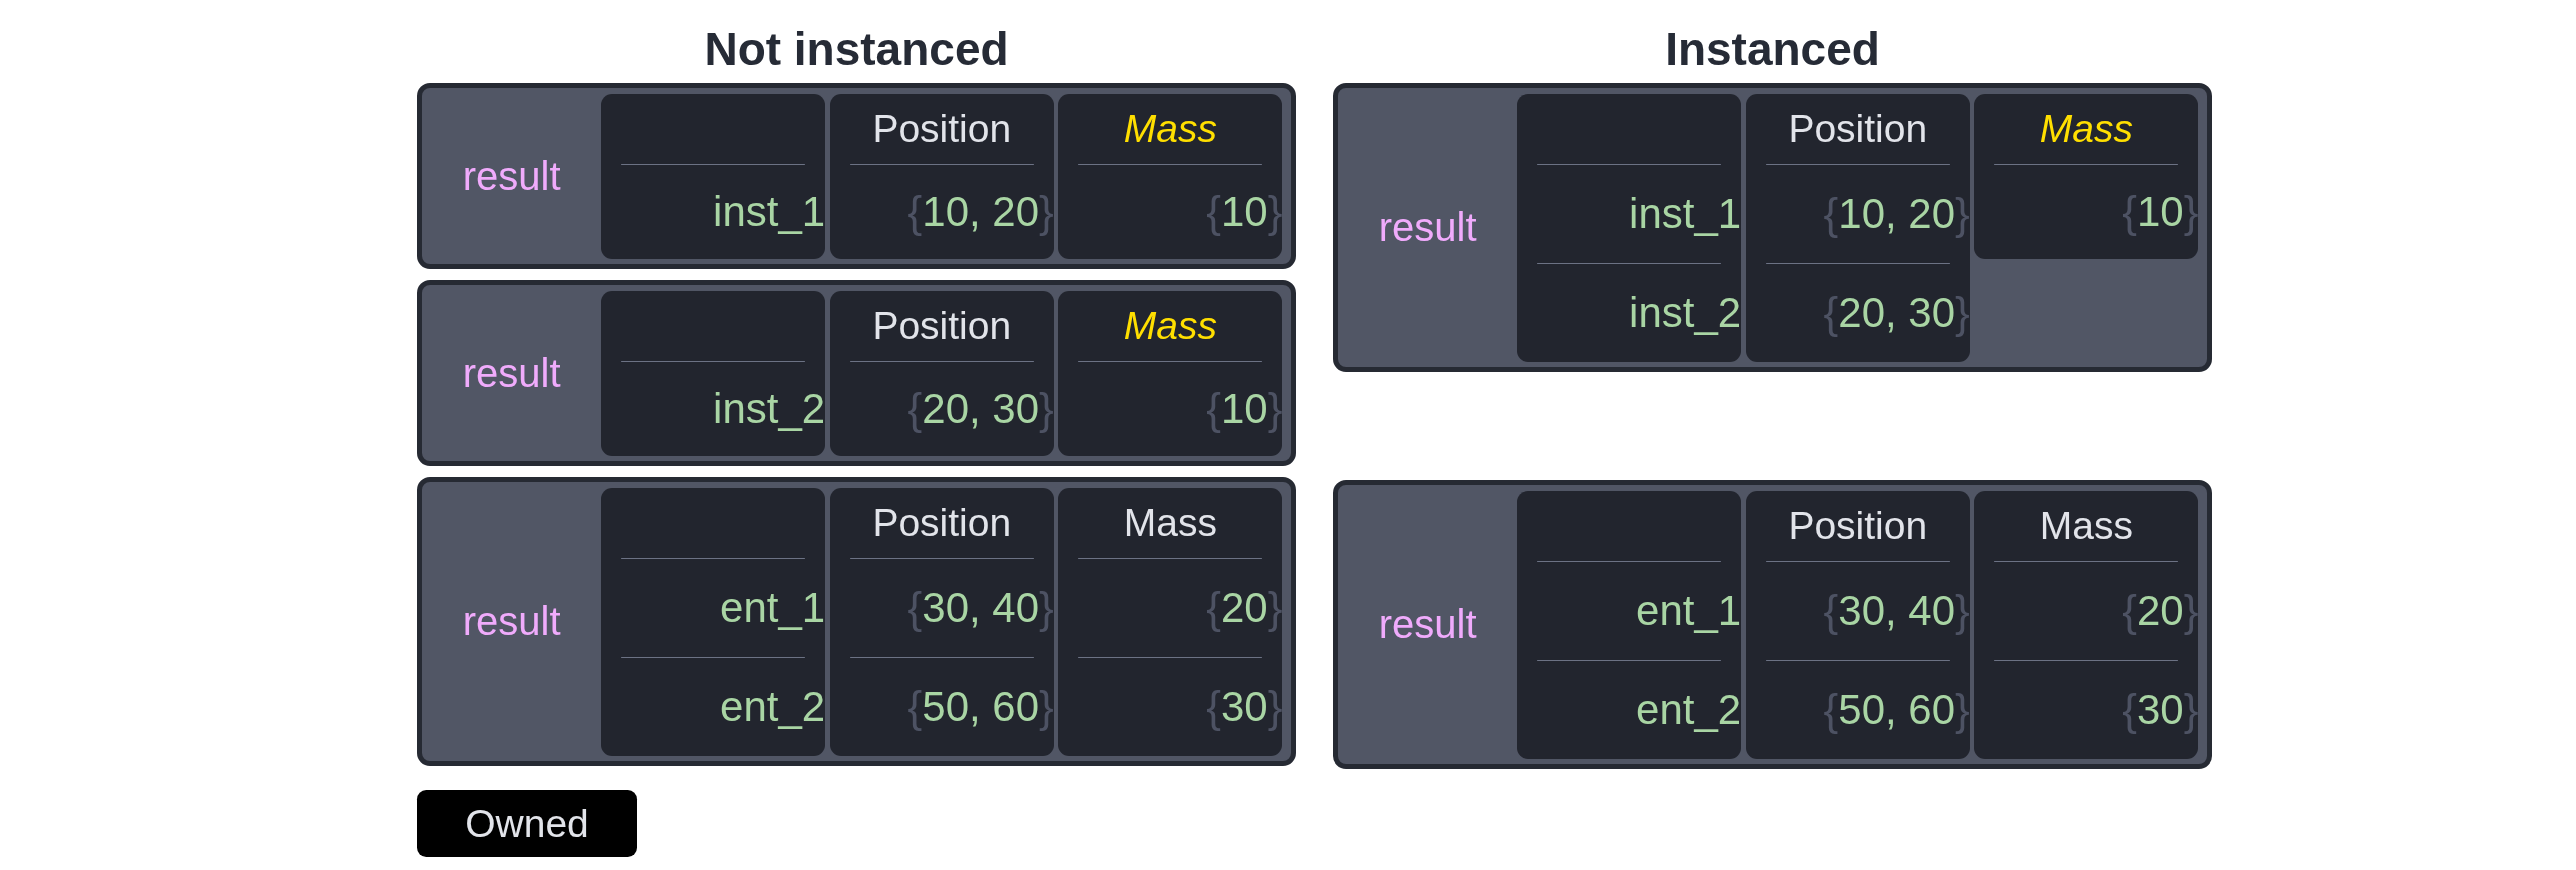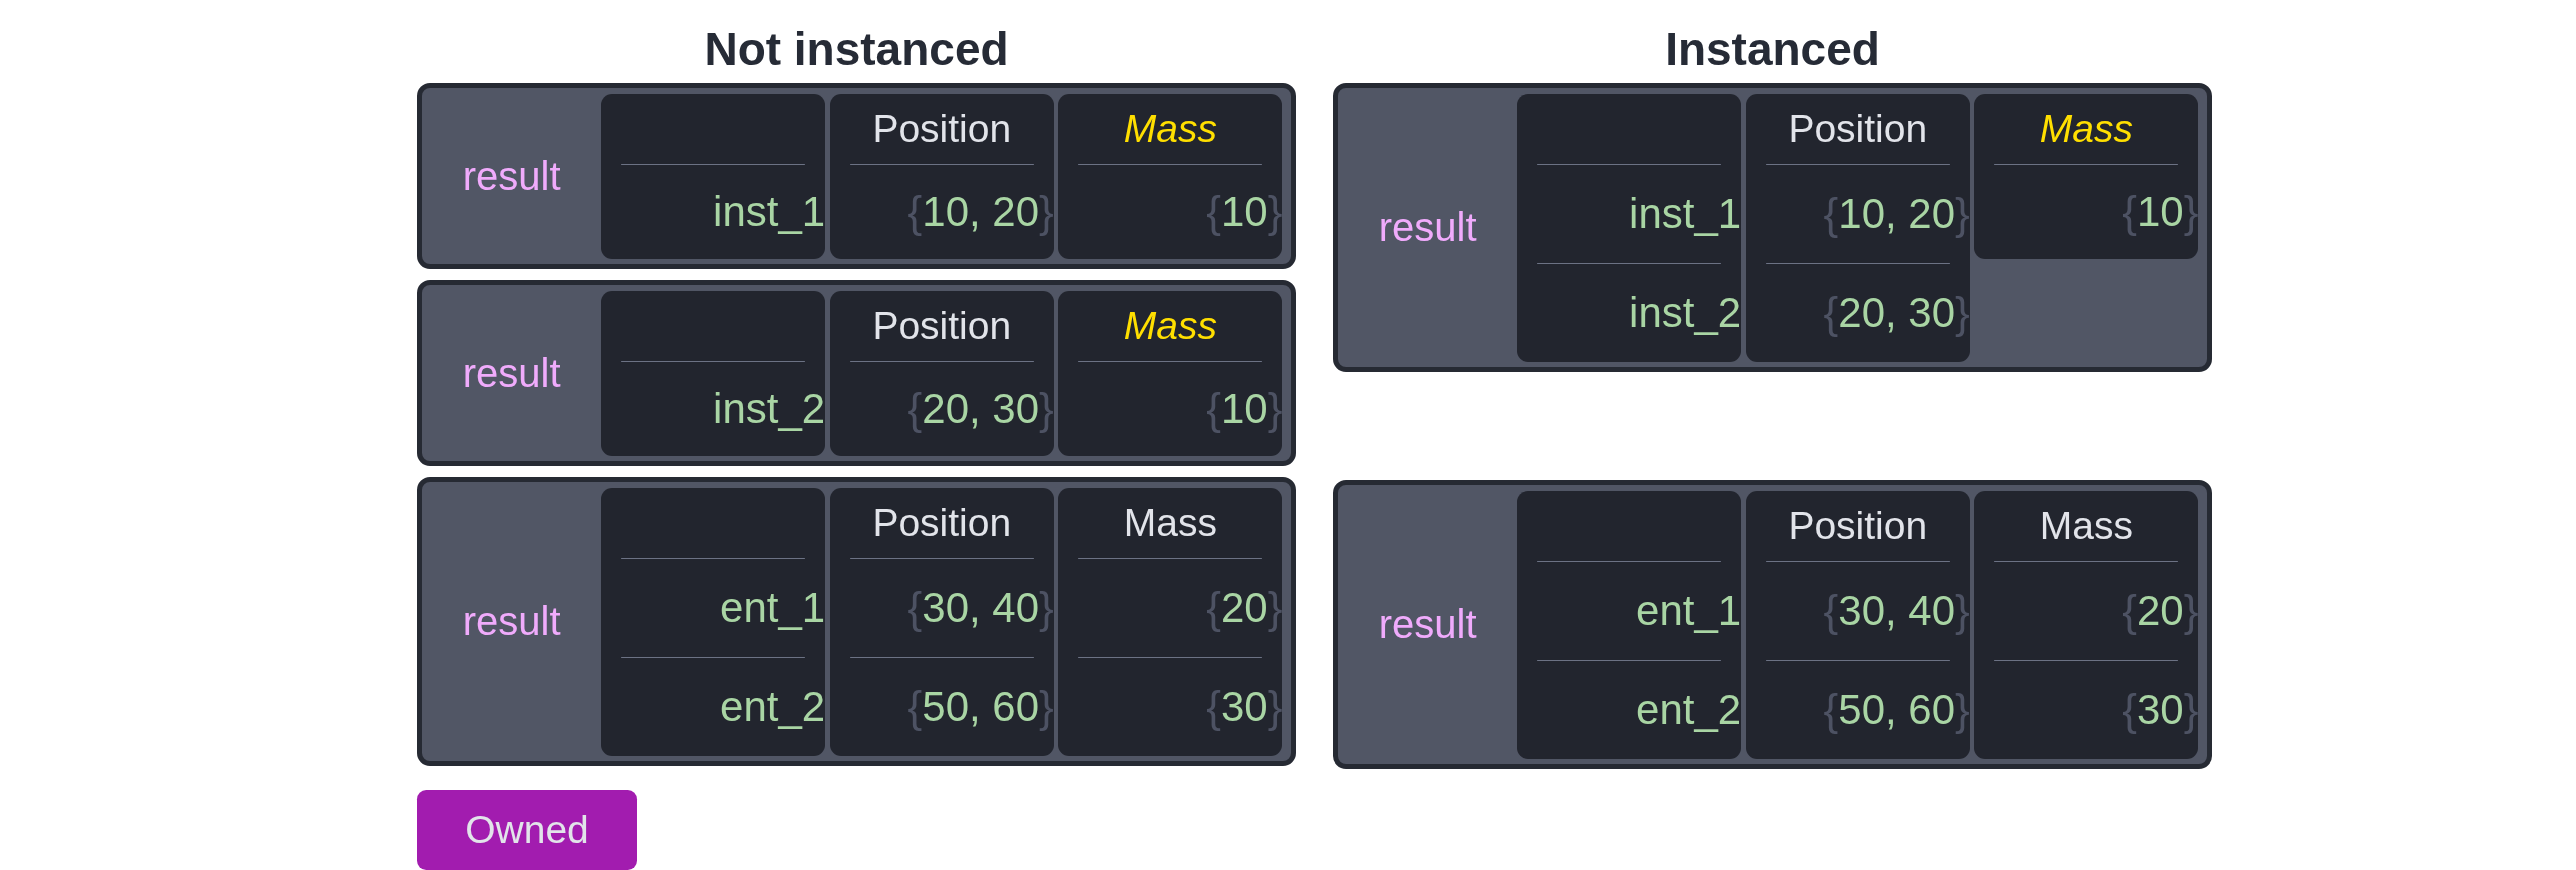--- a/index.html
+++ b/index.html
@@ -39,22 +39,22 @@
   }
   .cell-header.shared{color:#FFDF00;font-style:italic;}
   .hr{flex:0 0 1.8px;background:#6C7284;margin:0 20px;border-radius:0.9px;}
   .cell-row{
     flex:1;display:flex;align-items:center;justify-content:flex-end;
     color:#A9D5A4;font-size:42px;
   }
   .brace{color:#4D5263;font-size:44px;line-height:0;}
   .legend{display:flex;gap:20px;margin-top:24px;}
   .legend-chip{
-    height:80px;min-width:220px;box-sizing:border-box;padding:0 37px;
-    background:#a21caf;border-radius:9.2px;
+    height:67px;min-width:220px;box-sizing:border-box;padding:0 37px;
+    background:#000000;border-radius:9.2px;
     display:flex;align-items:center;justify-content:center;
     color:#E2E4EA;font-size:39px;
   }
   .legend-chip.shared{color:#FFDF00;font-style:italic;}
 </style>
 </head>
 <body>
 
 <div class="section left">
   <div class="section-title">Not instanced</div>

